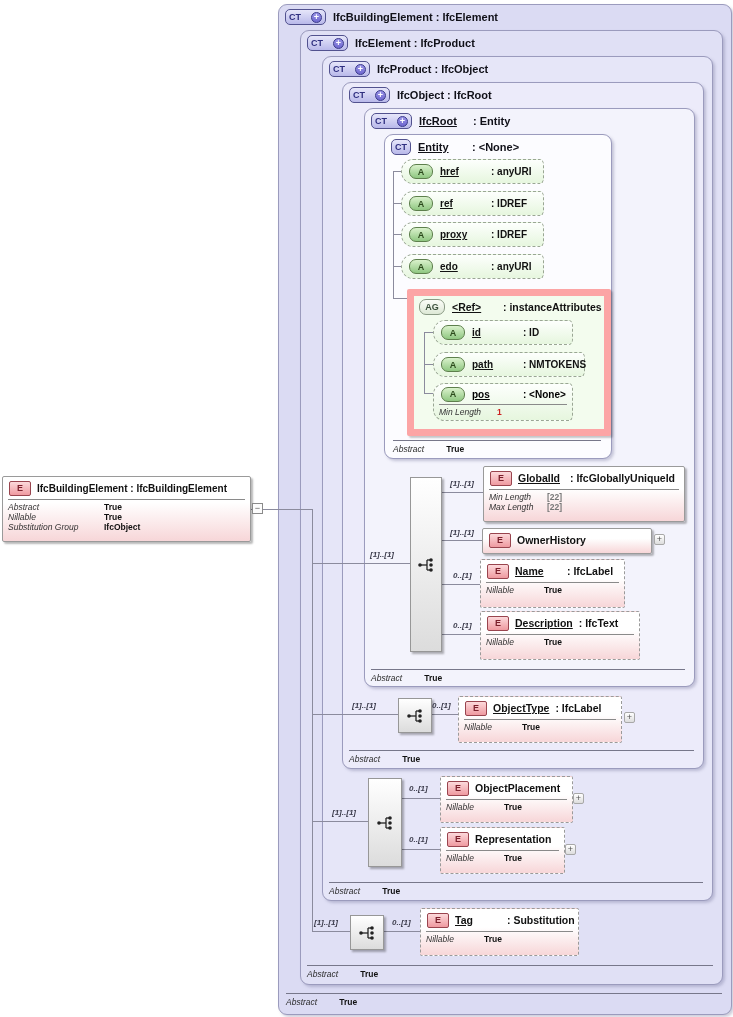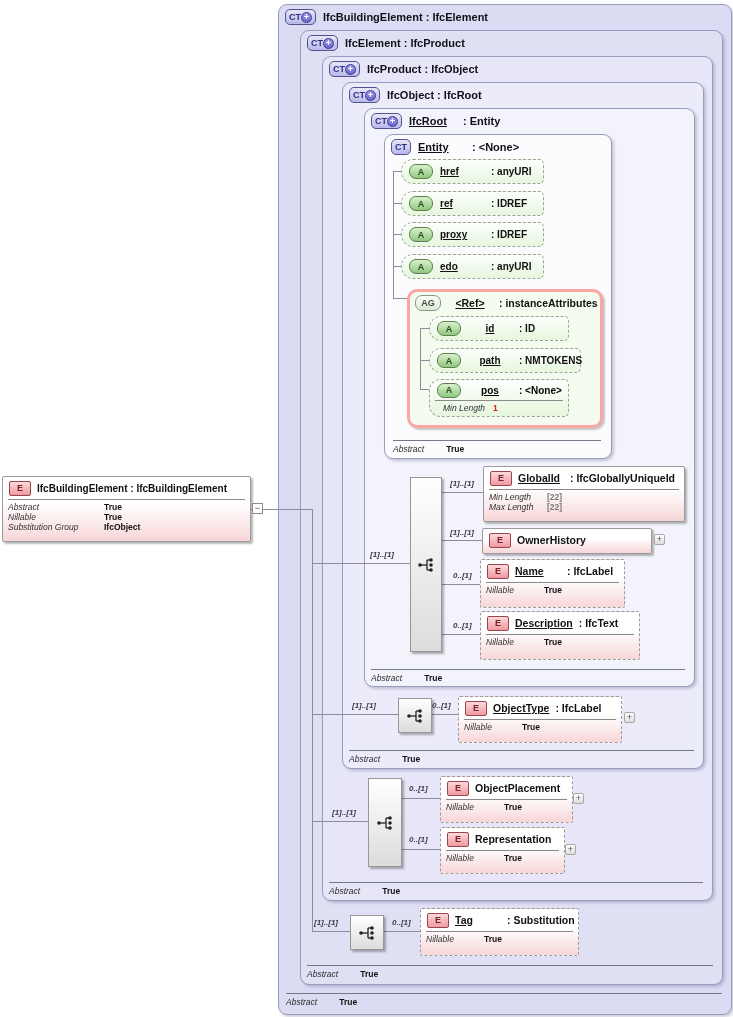--- a/index.html
+++ b/index.html
@@ -8,21 +8,21 @@
   
   .lvl{position:absolute;border:1px solid #9b9bbd;border-radius:9px;
        box-shadow:2px 2px 3px rgba(110,110,150,.35);}
   .lvl-hdr{position:absolute;left:6px;top:4px;display:flex;align-items:center;gap:7px;
        font-size:11px;font-weight:bold;color:#101018;white-space:nowrap;}
   .lvl-title .typ{margin-left:4px;}
   .nm{display:inline-block;text-decoration:underline;}
   .nm50{min-width:50px;}
 
   
-  .badge-ct{display:inline-flex;align-items:center;gap:0;height:14px;padding:0 3px;
+  .badge-ct{display:inline-flex;align-items:center;gap:10px;height:14px;padding:0 3px;
        background:linear-gradient(#e6e6fa,#b9b9ea);border:1.5px solid #52528f;border-radius:5px;
        font-size:9px;font-weight:bold;color:#2f2f80;}
   .plus-circle{display:inline-block;width:9px;height:9px;border-radius:50%;
        background:linear-gradient(#9a94e8,#6f68cf);border:1px solid #39398a;color:#fff;
        font-size:9px;line-height:8px;text-align:center;font-weight:bold;}
   .badge-e{display:inline-flex;align-items:center;justify-content:center;width:20px;height:13px;
        background:linear-gradient(#fcd9db,#ef9aa0);border:1px solid #99444e;border-radius:2px;
        font-size:9px;font-weight:bold;color:#7b1f2b;flex:0 0 auto;}
   .badge-a{display:inline-flex;align-items:center;justify-content:center;width:22px;height:13px;
        background:linear-gradient(#daf2cc,#8fc781);border:1px solid #5d7f4c;border-radius:7px;
@@ -50,22 +50,22 @@
   .attr{position:absolute;height:25px;background:linear-gradient(#fdfffd,#e6f6de);
        border:1px dashed #9aa694;border-radius:12px 4px 4px 12px / 50% 6px 6px 50%;
        display:flex;align-items:center;gap:7px;padding-left:7px;font-size:10px;font-weight:bold;
        color:#111;white-space:nowrap;box-sizing:border-box;}
   .attr .nm{min-width:44px;}
   .attrtall{position:absolute;background:linear-gradient(#fdfffd,#e6f6de);
        border:1px dashed #9aa694;border-radius:12px 4px 4px 12px / 30% 6px 6px 30%;box-sizing:border-box;}
   .attrtall .atitle{display:flex;align-items:center;height:20px;gap:7px;padding-left:7px;
        font-size:10px;font-weight:bold;white-space:nowrap;}
   .attrtall .nm{min-width:44px;}
-  .agbox{position:absolute;background:#f3fcee;border:3px solid #fca5a5;border-radius:10px;
-       box-shadow:2px 2px 2px rgba(0,0,0,.22);text-align:center;}
+  .agbox{position:absolute;background:#f3fcee;border:7px solid #fca5a5;border-radius:2px;
+       box-shadow:2px 2px 2px rgba(0,0,0,.22);}
   .agtitle{display:flex;align-items:center;height:22px;gap:7px;padding-left:5px;
        font-size:10.5px;font-weight:bold;color:#111;white-space:nowrap;}
   .agtitle .nm{min-width:44px;}
 
   
   .seqbox{position:absolute;background:linear-gradient(#ffffff,#dcdcdc);border:1px solid #979797;
        box-shadow:1.5px 1.5px 2px rgba(0,0,0,.3);display:flex;align-items:center;justify-content:center;}
 
   
   .hline,.vline{position:absolute;background:#8b8b9d;}

